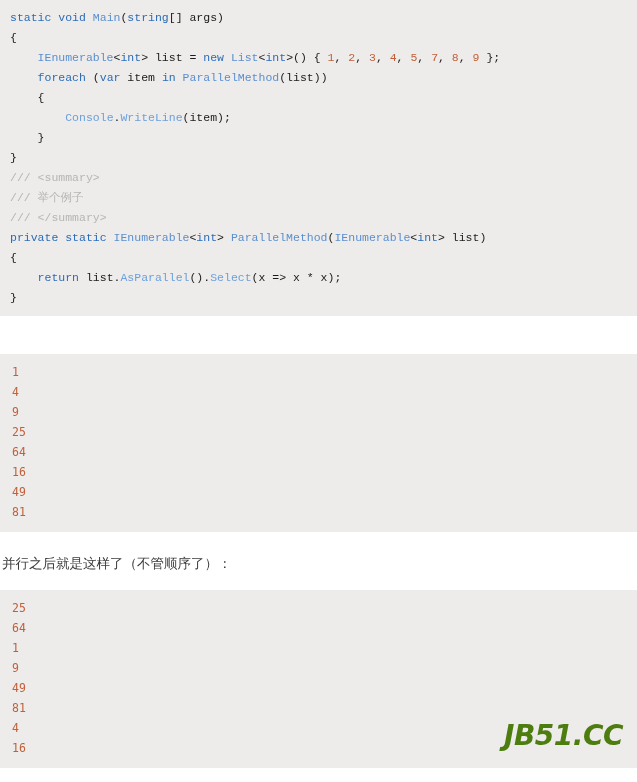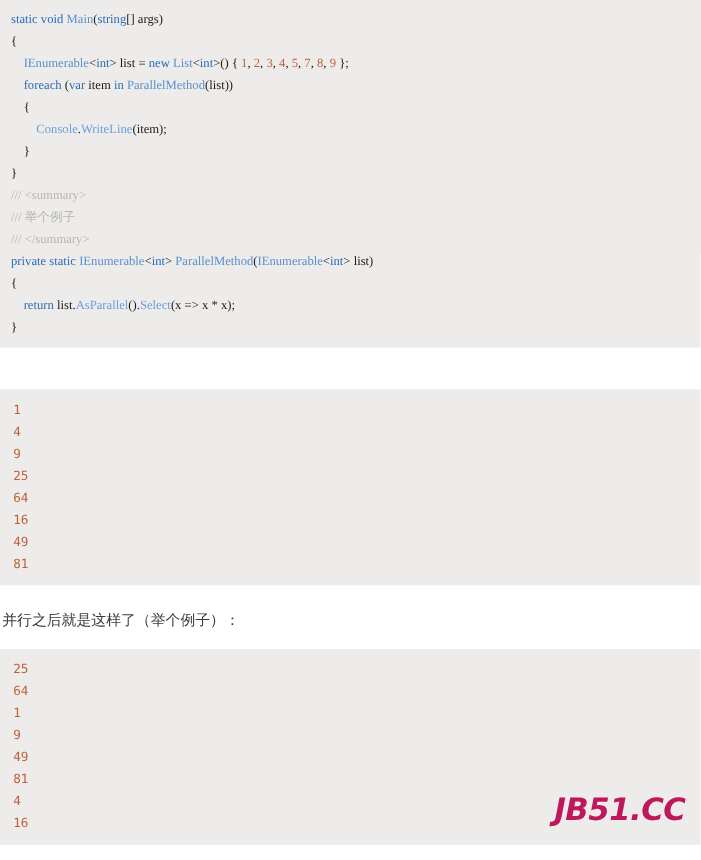--- a/index.html
+++ b/index.html
@@ -13,21 +13,21 @@
     font-family: "Liberation Sans", sans-serif;
     overflow: hidden;
     position: relative;
   }
 
   .page { position: relative; width: 637px; }
 
   
   .code-block {
     background: #eeecea;
-    font-family: Liberation Serif, serif;
+    font-family: Liberation Mono, monospace;
     font-size: 11.5px;
     line-height: 20px;
     color: #1b1b1b;
     padding: 8px 12px 8px 0;
     white-space: pre;
   }
   .code-block .ln {
     padding: 0 10px;
     white-space: pre;
     min-height: 20px;
@@ -97,30 +97,30 @@
       <div class="ln">9</div>
       <div class="ln">25</div>
       <div class="ln">64</div>
       <div class="ln">16</div>
       <div class="ln">49</div>
       <div class="ln">81</div>
     </div>
 
   <div class="gap-c"></div>
 
-  <div class="prose" style="color: rgb(59, 59, 59);">并行之后就是这样了（举个例子）：</div>
+  <div class="prose" style="color: rgb(59, 59, 59);">并行之后就是这样了（不管顺序了）：</div>
 
   <div class="gap-d"></div>
 
   <div class="out-block" id="out2" style="background: rgb(238, 236, 234); color: rgb(192, 96, 58);">
       <div class="ln">25</div>
       <div class="ln">64</div>
       <div class="ln">1</div>
       <div class="ln">9</div>
       <div class="ln">49</div>
       <div class="ln">81</div>
       <div class="ln">4</div>
       <div class="ln">16</div>
     </div>
 
-  <div class="watermark" style="color: #be185d;">JB51.CC</div>
+  <div class="watermark" style="color: #4d7c0f;">JB51.CC</div>
 
 </div>
 
 </body></html>

